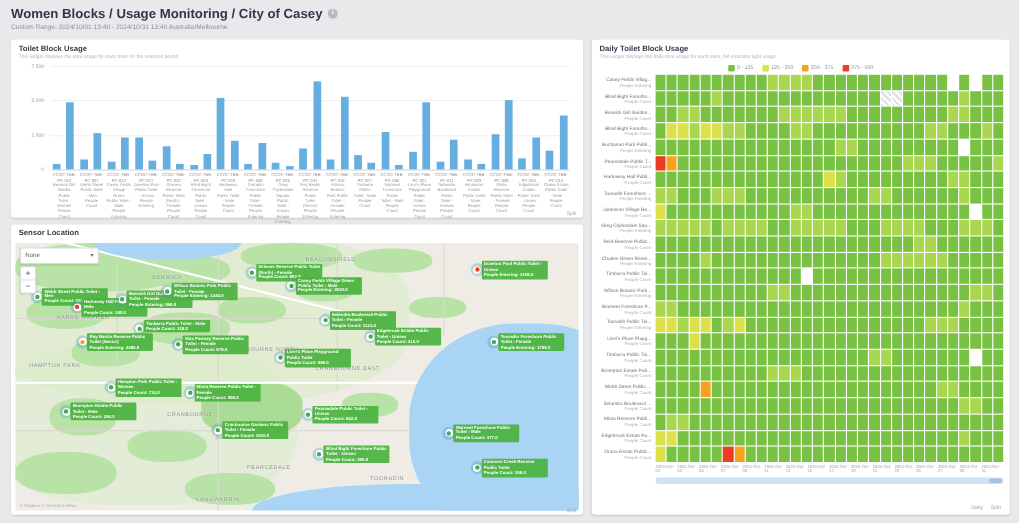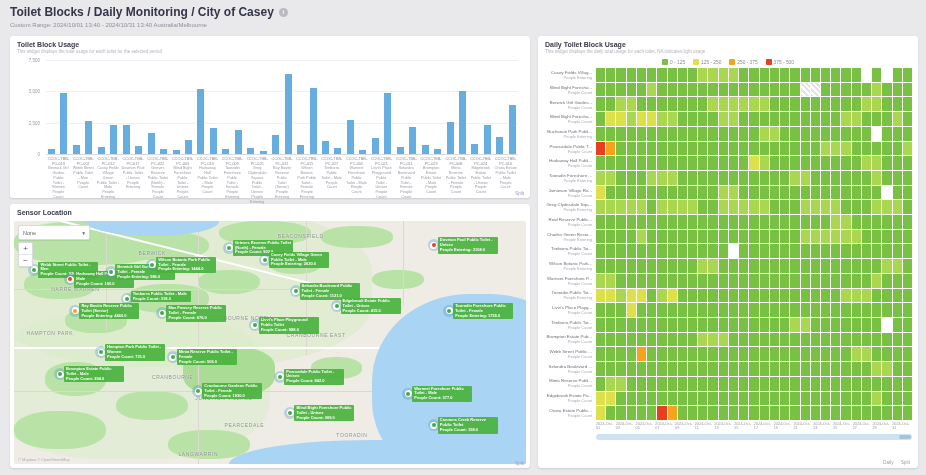--- a/index.html
+++ b/index.html
@@ -59,21 +59,21 @@
   .zoomctl div:first-child{border-bottom:1px solid #e3e3e6;}
   .attrib{position:absolute;left:4px;bottom:2px;font-size:4px;color:#a8a8ae;text-shadow:0 0 2px #fff;}
 </style>
 </head>
 <body>
 
 <div class="page">
 
   <div class="hdr">
     <div class="hdr-title">
-      <span>Toilet Blocks / Daily Monitoring / City of Casey</span>
+      <span>Women Blocks / Usage Monitoring / City of Casey</span>
       <span class="info">i</span>
     </div>
     <div class="hdr-sub">Custom Range: 2024/10/01 13:40 - 2024/10/31 13:40   Australia/Melbourne</div>
   </div>
 
   <div class="panel" id="panel-usage">
     <div class="p-title">Toilet Block Usage</div>
     <div class="p-desc">This widget displays the total usage for each toilet for the selected period</div>
     <div class="ylab" id="usage-yticks">
         <span style="top: 0%;">7,500</span>

